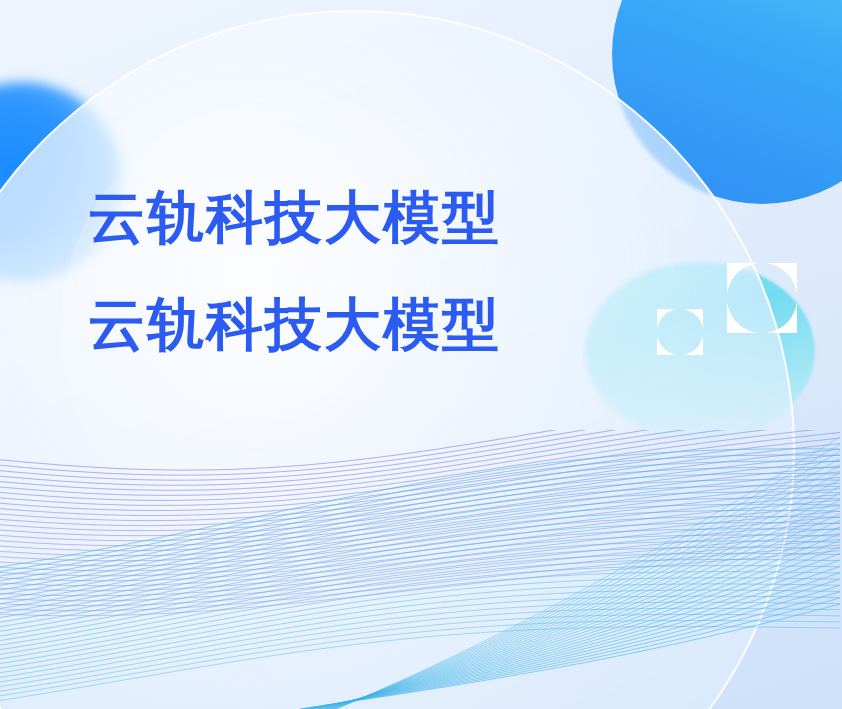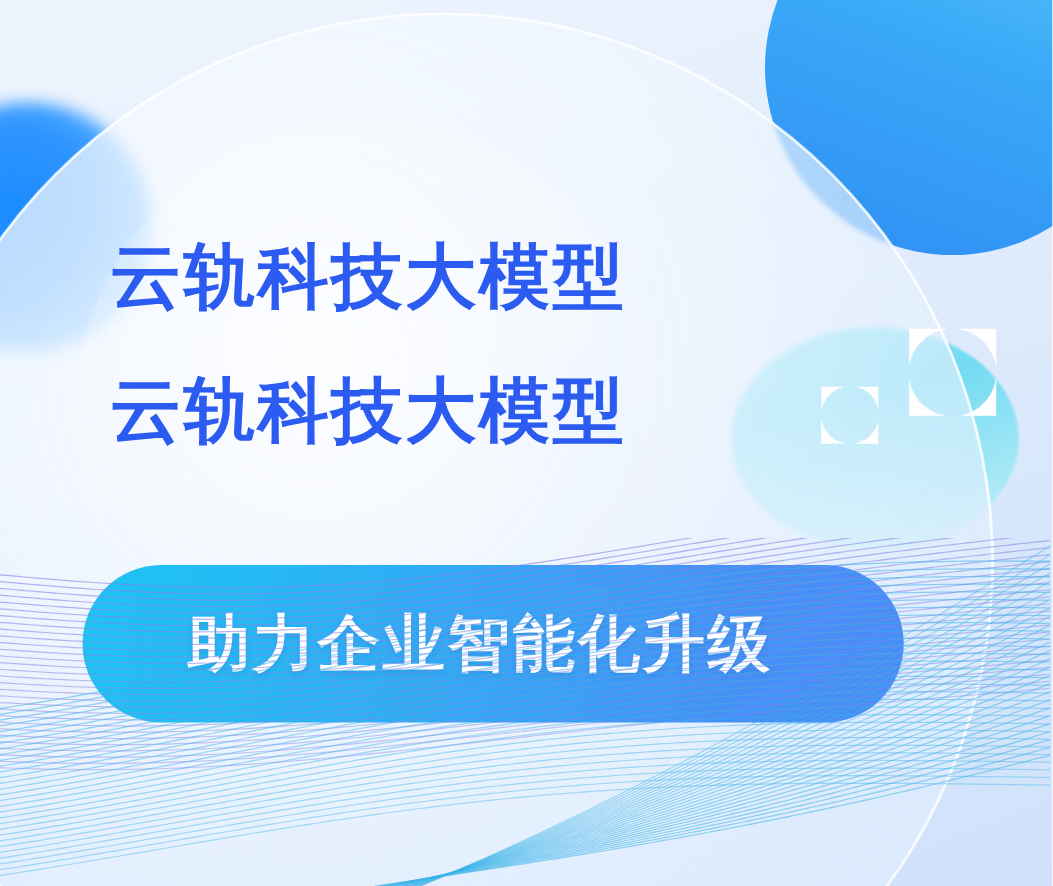--- a/index.html
+++ b/index.html
@@ -5,21 +5,21 @@
   html, body {
     margin: 0;
     padding: 0;
     background: #ffffff;
   }
   #poster {
     position: relative;
     width: 842px;
     height: 709px;
     overflow: hidden;
-    font-family: Liberation Sans, sans-serif;
+    font-family: Liberation Mono, monospace;
     background: linear-gradient(160deg, #eef5fe 0%, #e4eefc 35%, #d7e7fb 70%, #cfe2fa 100%);
   }
 
   
   .layer {
     position: absolute;
     pointer-events: none;
   }
 
   
@@ -164,23 +164,20 @@
     <svg width="46" height="46" viewBox="0 0 100 100" aria-hidden="true">
       <path d="M50 0 C54 30 70 46 100 50 C70 54 54 70 50 100 C46 70 30 54 0 50 C30 46 46 30 50 0 Z" fill="#ffffff"></path>
     </svg>
   </div>
 
   <div id="headline">
     <div class="headline-line">云轨科技大模型</div>
     <div class="headline-line">云轨科技大模型</div>
   </div>
 
-  <div id="badge">
-    <span id="badge-text">助力企业智能化升级</span>
-  </div>
 
   <svg class="layer" id="waves" viewBox="0 0 842 279" preserveAspectRatio="none">
     <g id="wave-group-left">
         <path d="M0.0 29.8 L6.0 30.3 L12.0 30.9 L18.0 31.4 L24.0 32.0 L30.0 32.5 L36.0 33.0 L42.0 33.5 L48.0 34.0 L54.0 34.5 L60.0 35.0 L66.0 35.4 L72.0 35.8 L78.0 36.2 L84.0 36.6 L90.0 37.0 L96.0 37.4 L102.0 37.7 L108.0 38.0 L114.0 38.3 L120.0 38.6 L126.0 38.8 L132.0 39.1 L138.0 39.3 L144.0 39.5 L150.0 39.6 L156.0 39.8 L162.0 39.9 L168.0 40.0 L174.0 40.0 L180.0 40.1 L186.0 40.1 L192.0 40.1 L198.0 40.0 L204.0 40.0 L210.0 39.9 L216.0 39.8 L222.0 39.6 L228.0 39.5 L234.0 39.3 L240.0 39.0 L246.0 38.8 L252.0 38.5 L258.0 38.2 L264.0 37.9 L270.0 37.6 L276.0 37.2 L282.0 36.8 L288.0 36.4 L294.0 35.9 L300.0 35.5 L306.0 35.0 L312.0 34.5 L318.0 33.9 L324.0 33.4 L330.0 32.8 L336.0 32.2 L342.0 31.5 L348.0 30.9 L354.0 30.2 L360.0 29.5 L366.0 28.8 L372.0 28.1 L378.0 27.3 L384.0 26.6 L390.0 25.8 L396.0 25.0 L402.0 24.2 L408.0 23.3 L414.0 22.5 L420.0 21.6 L426.0 20.7 L432.0 19.9 L438.0 19.0 L444.0 18.1 L450.0 17.1 L456.0 16.2 L462.0 15.3 L468.0 14.3 L474.0 13.3 L480.0 12.4 L486.0 11.4 L492.0 10.4 L498.0 9.4 L504.0 8.4 L510.0 7.5 L516.0 6.5 L522.0 5.4 L528.0 4.4 L534.0 3.4 L540.0 2.4 L546.0 1.4 L552.0 0.4 L558.0 -0.6 L564.0 -1.6 L570.0 -2.6 L576.0 -3.6 L582.0 -4.6 L588.0 -5.6 L594.0 -6.6 L600.0 -7.6 L606.0 -8.6 L612.0 -9.6 L618.0 -10.6 L624.0 -11.6 L630.0 -12.6 L636.0 -13.5 L642.0 -14.5 L648.0 -15.4 L654.0 -16.4 L660.0 -17.3 L666.0 -18.3 L672.0 -19.2 L678.0 -20.1 L684.0 -21.0 L690.0 -22.0 L696.0 -22.9 L702.0 -23.8 L708.0 -24.6 L714.0 -25.5 L720.0 -26.4 L726.0 -27.3 L732.0 -28.1 L738.0 -29.0 L744.0 -29.8 L750.0 -30.6 L756.0 -31.4 L762.0 -32.3 L768.0 -33.1 L774.0 -33.9 L780.0 -34.7 L786.0 -35.5 L792.0 -36.2 L798.0 -37.0 L804.0 -37.8 L810.0 -38.5 L816.0 -39.3 L822.0 -40.0 L828.0 -40.8 L834.0 -41.5 L840.0 -42.2 " fill="none" stroke="#8b82e8" stroke-width="1" opacity="0.55"></path>
         <path d="M0.0 35.2 L6.0 35.8 L12.0 36.3 L18.0 36.9 L24.0 37.4 L30.0 37.9 L36.0 38.4 L42.0 38.9 L48.0 39.4 L54.0 39.9 L60.0 40.3 L66.0 40.7 L72.0 41.2 L78.0 41.6 L84.0 41.9 L90.0 42.3 L96.0 42.6 L102.0 43.0 L108.0 43.3 L114.0 43.5 L120.0 43.8 L126.0 44.0 L132.0 44.3 L138.0 44.5 L144.0 44.6 L150.0 44.8 L156.0 44.9 L162.0 45.0 L168.0 45.1 L174.0 45.1 L180.0 45.1 L186.0 45.1 L192.0 45.1 L198.0 45.1 L204.0 45.0 L210.0 44.9 L216.0 44.7 L222.0 44.6 L228.0 44.4 L234.0 44.2 L240.0 44.0 L246.0 43.7 L252.0 43.4 L258.0 43.1 L264.0 42.8 L270.0 42.4 L276.0 42.0 L282.0 41.6 L288.0 41.2 L294.0 40.8 L300.0 40.3 L306.0 39.8 L312.0 39.2 L318.0 38.7 L324.0 38.1 L330.0 37.5 L336.0 36.9 L342.0 36.3 L348.0 35.6 L354.0 34.9 L360.0 34.2 L366.0 33.5 L372.0 32.8 L378.0 32.0 L384.0 31.3 L390.0 30.5 L396.0 29.7 L402.0 28.9 L408.0 28.0 L414.0 27.2 L420.0 26.3 L426.0 25.4 L432.0 24.6 L438.0 23.7 L444.0 22.8 L450.0 21.8 L456.0 20.9 L462.0 20.0 L468.0 19.0 L474.0 18.1 L480.0 17.1 L486.0 16.1 L492.0 15.2 L498.0 14.2 L504.0 13.2 L510.0 12.2 L516.0 11.2 L522.0 10.2 L528.0 9.2 L534.0 8.2 L540.0 7.2 L546.0 6.2 L552.0 5.2 L558.0 4.3 L564.0 3.3 L570.0 2.3 L576.0 1.3 L582.0 0.3 L588.0 -0.7 L594.0 -1.7 L600.0 -2.7 L606.0 -3.7 L612.0 -4.6 L618.0 -5.6 L624.0 -6.6 L630.0 -7.5 L636.0 -8.5 L642.0 -9.4 L648.0 -10.4 L654.0 -11.3 L660.0 -12.2 L666.0 -13.1 L672.0 -14.1 L678.0 -15.0 L684.0 -15.9 L690.0 -16.8 L696.0 -17.6 L702.0 -18.5 L708.0 -19.4 L714.0 -20.3 L720.0 -21.1 L726.0 -22.0 L732.0 -22.8 L738.0 -23.6 L744.0 -24.4 L750.0 -25.3 L756.0 -26.1 L762.0 -26.9 L768.0 -27.7 L774.0 -28.5 L780.0 -29.2 L786.0 -30.0 L792.0 -30.8 L798.0 -31.5 L804.0 -32.3 L810.0 -33.0 L816.0 -33.8 L822.0 -34.5 L828.0 -35.2 L834.0 -35.9 L840.0 -36.7 " fill="none" stroke="#8b82e8" stroke-width="1" opacity="0.5437931034482759"></path>
         <path d="M0.0 40.7 L6.0 41.2 L12.0 41.8 L18.0 42.3 L24.0 42.8 L30.0 43.3 L36.0 43.8 L42.0 44.3 L48.0 44.8 L54.0 45.2 L60.0 45.7 L66.0 46.1 L72.0 46.5 L78.0 46.9 L84.0 47.2 L90.0 47.6 L96.0 47.9 L102.0 48.2 L108.0 48.5 L114.0 48.8 L120.0 49.0 L126.0 49.2 L132.0 49.4 L138.0 49.6 L144.0 49.8 L150.0 49.9 L156.0 50.0 L162.0 50.1 L168.0 50.2 L174.0 50.2 L180.0 50.2 L186.0 50.2 L192.0 50.1 L198.0 50.1 L204.0 50.0 L210.0 49.9 L216.0 49.7 L222.0 49.6 L228.0 49.4 L234.0 49.1 L240.0 48.9 L246.0 48.6 L252.0 48.3 L258.0 48.0 L264.0 47.7 L270.0 47.3 L276.0 46.9 L282.0 46.5 L288.0 46.0 L294.0 45.6 L300.0 45.1 L306.0 44.5 L312.0 44.0 L318.0 43.5 L324.0 42.9 L330.0 42.3 L336.0 41.6 L342.0 41.0 L348.0 40.3 L354.0 39.7 L360.0 39.0 L366.0 38.2 L372.0 37.5 L378.0 36.7 L384.0 36.0 L390.0 35.2 L396.0 34.4 L402.0 33.6 L408.0 32.7 L414.0 31.9 L420.0 31.0 L426.0 30.1 L432.0 29.3 L438.0 28.4 L444.0 27.5 L450.0 26.5 L456.0 25.6 L462.0 24.7 L468.0 23.7 L474.0 22.8 L480.0 21.8 L486.0 20.9 L492.0 19.9 L498.0 18.9 L504.0 18.0 L510.0 17.0 L516.0 16.0 L522.0 15.0 L528.0 14.0 L534.0 13.1 L540.0 12.1 L546.0 11.1 L552.0 10.1 L558.0 9.1 L564.0 8.1 L570.0 7.2 L576.0 6.2 L582.0 5.2 L588.0 4.2 L594.0 3.3 L600.0 2.3 L606.0 1.3 L612.0 0.4 L618.0 -0.6 L624.0 -1.5 L630.0 -2.5 L636.0 -3.4 L642.0 -4.3 L648.0 -5.3 L654.0 -6.2 L660.0 -7.1 L666.0 -8.0 L672.0 -8.9 L678.0 -9.8 L684.0 -10.7 L690.0 -11.5 L696.0 -12.4 L702.0 -13.3 L708.0 -14.1 L714.0 -15.0 L720.0 -15.8 L726.0 -16.6 L732.0 -17.5 L738.0 -18.3 L744.0 -19.1 L750.0 -19.9 L756.0 -20.7 L762.0 -21.5 L768.0 -22.3 L774.0 -23.0 L780.0 -23.8 L786.0 -24.5 L792.0 -25.3 L798.0 -26.0 L804.0 -26.8 L810.0 -27.5 L816.0 -28.2 L822.0 -29.0 L828.0 -29.7 L834.0 -30.4 L840.0 -31.1 " fill="none" stroke="#8b82e8" stroke-width="1" opacity="0.5375862068965518"></path>
         <path d="M0.0 46.1 L6.0 46.7 L12.0 47.2 L18.0 47.7 L24.0 48.2 L30.0 48.7 L36.0 49.2 L42.0 49.7 L48.0 50.1 L54.0 50.6 L60.0 51.0 L66.0 51.4 L72.0 51.8 L78.0 52.2 L84.0 52.5 L90.0 52.9 L96.0 53.2 L102.0 53.5 L108.0 53.7 L114.0 54.0 L120.0 54.2 L126.0 54.4 L132.0 54.6 L138.0 54.8 L144.0 54.9 L150.0 55.0 L156.0 55.1 L162.0 55.2 L168.0 55.2 L174.0 55.3 L180.0 55.2 L186.0 55.2 L192.0 55.2 L198.0 55.1 L204.0 55.0 L210.0 54.8 L216.0 54.7 L222.0 54.5 L228.0 54.3 L234.0 54.1 L240.0 53.8 L246.0 53.5 L252.0 53.2 L258.0 52.9 L264.0 52.5 L270.0 52.1 L276.0 51.7 L282.0 51.3 L288.0 50.8 L294.0 50.4 L300.0 49.9 L306.0 49.3 L312.0 48.8 L318.0 48.2 L324.0 47.6 L330.0 47.0 L336.0 46.4 L342.0 45.7 L348.0 45.1 L354.0 44.4 L360.0 43.7 L366.0 42.9 L372.0 42.2 L378.0 41.4 L384.0 40.7 L390.0 39.9 L396.0 39.1 L402.0 38.2 L408.0 37.4 L414.0 36.6 L420.0 35.7 L426.0 34.8 L432.0 34.0 L438.0 33.1 L444.0 32.2 L450.0 31.3 L456.0 30.3 L462.0 29.4 L468.0 28.5 L474.0 27.5 L480.0 26.6 L486.0 25.6 L492.0 24.7 L498.0 23.7 L504.0 22.8 L510.0 21.8 L516.0 20.8 L522.0 19.8 L528.0 18.9 L534.0 17.9 L540.0 16.9 L546.0 15.9 L552.0 15.0 L558.0 14.0 L564.0 13.0 L570.0 12.1 L576.0 11.1 L582.0 10.1 L588.0 9.2 L594.0 8.2 L600.0 7.3 L606.0 6.3 L612.0 5.4 L618.0 4.4 L624.0 3.5 L630.0 2.6 L636.0 1.7 L642.0 0.7 L648.0 -0.2 L654.0 -1.1 L660.0 -2.0 L666.0 -2.8 L672.0 -3.7 L678.0 -4.6 L684.0 -5.5 L690.0 -6.3 L696.0 -7.2 L702.0 -8.0 L708.0 -8.9 L714.0 -9.7 L720.0 -10.5 L726.0 -11.3 L732.0 -12.1 L738.0 -12.9 L744.0 -13.7 L750.0 -14.5 L756.0 -15.3 L762.0 -16.1 L768.0 -16.8 L774.0 -17.6 L780.0 -18.3 L786.0 -19.1 L792.0 -19.8 L798.0 -20.5 L804.0 -21.3 L810.0 -22.0 L816.0 -22.7 L822.0 -23.4 L828.0 -24.1 L834.0 -24.8 L840.0 -25.5 " fill="none" stroke="#8b82e8" stroke-width="1" opacity="0.5313793103448277"></path>
         <path d="M0.0 51.6 L6.0 52.1 L12.0 52.6 L18.0 53.1 L24.0 53.6 L30.0 54.1 L36.0 54.6 L42.0 55.0 L48.0 55.5 L54.0 55.9 L60.0 56.3 L66.0 56.7 L72.0 57.1 L78.0 57.5 L84.0 57.8 L90.0 58.1 L96.0 58.4 L102.0 58.7 L108.0 59.0 L114.0 59.2 L120.0 59.4 L126.0 59.6 L132.0 59.8 L138.0 59.9 L144.0 60.0 L150.0 60.1 L156.0 60.2 L162.0 60.3 L168.0 60.3 L174.0 60.3 L180.0 60.3 L186.0 60.2 L192.0 60.2 L198.0 60.1 L204.0 60.0 L210.0 59.8 L216.0 59.6 L222.0 59.4 L228.0 59.2 L234.0 59.0 L240.0 58.7 L246.0 58.4 L252.0 58.1 L258.0 57.7 L264.0 57.4 L270.0 57.0 L276.0 56.5 L282.0 56.1 L288.0 55.6 L294.0 55.1 L300.0 54.6 L306.0 54.1 L312.0 53.5 L318.0 53.0 L324.0 52.4 L330.0 51.8 L336.0 51.1 L342.0 50.5 L348.0 49.8 L354.0 49.1 L360.0 48.4 L366.0 47.6 L372.0 46.9 L378.0 46.1 L384.0 45.4 L390.0 44.6 L396.0 43.8 L402.0 42.9 L408.0 42.1 L414.0 41.3 L420.0 40.4 L426.0 39.5 L432.0 38.7 L438.0 37.8 L444.0 36.9 L450.0 36.0 L456.0 35.1 L462.0 34.1 L468.0 33.2 L474.0 32.3 L480.0 31.3 L486.0 30.4 L492.0 29.4 L498.0 28.5 L504.0 27.5 L510.0 26.6 L516.0 25.6 L522.0 24.7 L528.0 23.7 L534.0 22.7 L540.0 21.8 L546.0 20.8 L552.0 19.8 L558.0 18.9 L564.0 17.9 L570.0 17.0 L576.0 16.0 L582.0 15.1 L588.0 14.1 L594.0 13.2 L600.0 12.3 L606.0 11.3 L612.0 10.4 L618.0 9.5 L624.0 8.6 L630.0 7.7 L636.0 6.7 L642.0 5.9 L648.0 5.0 L654.0 4.1 L660.0 3.2 L666.0 2.3 L672.0 1.5 L678.0 0.6 L684.0 -0.2 L690.0 -1.1 L696.0 -1.9 L702.0 -2.8 L708.0 -3.6 L714.0 -4.4 L720.0 -5.2 L726.0 -6.0 L732.0 -6.8 L738.0 -7.6 L744.0 -8.3 L750.0 -9.1 L756.0 -9.9 L762.0 -10.6 L768.0 -11.4 L774.0 -12.1 L780.0 -12.9 L786.0 -13.6 L792.0 -14.3 L798.0 -15.0 L804.0 -15.8 L810.0 -16.5 L816.0 -17.2 L822.0 -17.9 L828.0 -18.6 L834.0 -19.2 L840.0 -19.9 " fill="none" stroke="#8b82e8" stroke-width="1" opacity="0.5251724137931035"></path>
         <path d="M0.0 57.0 L6.0 57.5 L12.0 58.0 L18.0 58.5 L24.0 59.0 L30.0 59.5 L36.0 60.0 L42.0 60.4 L48.0 60.8 L54.0 61.2 L60.0 61.6 L66.0 62.0 L72.0 62.4 L78.0 62.7 L84.0 63.1 L90.0 63.4 L96.0 63.7 L102.0 63.9 L108.0 64.2 L114.0 64.4 L120.0 64.6 L126.0 64.8 L132.0 64.9 L138.0 65.1 L144.0 65.2 L150.0 65.2 L156.0 65.3 L162.0 65.3 L168.0 65.4 L174.0 65.3 L180.0 65.3 L186.0 65.3 L192.0 65.2 L198.0 65.1 L204.0 64.9 L210.0 64.8 L216.0 64.6 L222.0 64.4 L228.0 64.1 L234.0 63.9 L240.0 63.6 L246.0 63.3 L252.0 62.9 L258.0 62.6 L264.0 62.2 L270.0 61.8 L276.0 61.3 L282.0 60.9 L288.0 60.4 L294.0 59.9 L300.0 59.4 L306.0 58.9 L312.0 58.3 L318.0 57.7 L324.0 57.1 L330.0 56.5 L336.0 55.8 L342.0 55.2 L348.0 54.5 L354.0 53.8 L360.0 53.1 L366.0 52.4 L372.0 51.6 L378.0 50.8 L384.0 50.1 L390.0 49.3 L396.0 48.5 L402.0 47.6 L408.0 46.8 L414.0 46.0 L420.0 45.1 L426.0 44.2 L432.0 43.4 L438.0 42.5 L444.0 41.6 L450.0 40.7 L456.0 39.8 L462.0 38.9 L468.0 37.9 L474.0 37.0 L480.0 36.1 L486.0 35.2 L492.0 34.2 L498.0 33.3 L504.0 32.3 L510.0 31.4 L516.0 30.4 L522.0 29.5 L528.0 28.5 L534.0 27.6 L540.0 26.6 L546.0 25.7 L552.0 24.7 L558.0 23.8 L564.0 22.8 L570.0 21.9 L576.0 21.0 L582.0 20.0 L588.0 19.1 L594.0 18.2 L600.0 17.3 L606.0 16.3 L612.0 15.4 L618.0 14.5 L624.0 13.6 L630.0 12.7 L636.0 11.8 L642.0 11.0 L648.0 10.1 L654.0 9.2 L660.0 8.4 L666.0 7.5 L672.0 6.7 L678.0 5.8 L684.0 5.0 L690.0 4.2 L696.0 3.3 L702.0 2.5 L708.0 1.7 L714.0 0.9 L720.0 0.1 L726.0 -0.6 L732.0 -1.4 L738.0 -2.2 L744.0 -3.0 L750.0 -3.7 L756.0 -4.5 L762.0 -5.2 L768.0 -5.9 L774.0 -6.7 L780.0 -7.4 L786.0 -8.1 L792.0 -8.8 L798.0 -9.5 L804.0 -10.2 L810.0 -10.9 L816.0 -11.6 L822.0 -12.3 L828.0 -13.0 L834.0 -13.7 L840.0 -14.3 " fill="none" stroke="#8b82e8" stroke-width="1" opacity="0.5189655172413794"></path>
         <path d="M0.0 62.4 L6.0 62.9 L12.0 63.4 L18.0 63.9 L24.0 64.4 L30.0 64.9 L36.0 65.3 L42.0 65.7 L48.0 66.2 L54.0 66.6 L60.0 67.0 L66.0 67.3 L72.0 67.7 L78.0 68.0 L84.0 68.3 L90.0 68.6 L96.0 68.9 L102.0 69.1 L108.0 69.4 L114.0 69.6 L120.0 69.8 L126.0 69.9 L132.0 70.1 L138.0 70.2 L144.0 70.3 L150.0 70.3 L156.0 70.4 L162.0 70.4 L168.0 70.4 L174.0 70.4 L180.0 70.3 L186.0 70.2 L192.0 70.1 L198.0 70.0 L204.0 69.9 L210.0 69.7 L216.0 69.5 L222.0 69.3 L228.0 69.0 L234.0 68.7 L240.0 68.4 L246.0 68.1 L252.0 67.8 L258.0 67.4 L264.0 67.0 L270.0 66.6 L276.0 66.2 L282.0 65.7 L288.0 65.2 L294.0 64.7 L300.0 64.2 L306.0 63.6 L312.0 63.0 L318.0 62.5 L324.0 61.8 L330.0 61.2 L336.0 60.6 L342.0 59.9 L348.0 59.2 L354.0 58.5 L360.0 57.8 L366.0 57.1 L372.0 56.3 L378.0 55.5 L384.0 54.8 L390.0 54.0 L396.0 53.2 L402.0 52.3 L408.0 51.5 L414.0 50.7 L420.0 49.8 L426.0 49.0 L432.0 48.1 L438.0 47.2 L444.0 46.3 L450.0 45.4 L456.0 44.5 L462.0 43.6 L468.0 42.7 L474.0 41.8 L480.0 40.9 L486.0 39.9 L492.0 39.0 L498.0 38.1 L504.0 37.1 L510.0 36.2 L516.0 35.3 L522.0 34.3 L528.0 33.4 L534.0 32.4 L540.0 31.5 L546.0 30.6 L552.0 29.6 L558.0 28.7 L564.0 27.8 L570.0 26.8 L576.0 25.9 L582.0 25.0 L588.0 24.1 L594.0 23.2 L600.0 22.3 L606.0 21.4 L612.0 20.5 L618.0 19.6 L624.0 18.7 L630.0 17.8 L636.0 17.0 L642.0 16.1 L648.0 15.2 L654.0 14.4 L660.0 13.5 L666.0 12.7 L672.0 11.9 L678.0 11.0 L684.0 10.2 L690.0 9.4 L696.0 8.6 L702.0 7.8 L708.0 7.0 L714.0 6.2 L720.0 5.5 L726.0 4.7 L732.0 3.9 L738.0 3.2 L744.0 2.4 L750.0 1.7 L756.0 1.0 L762.0 0.2 L768.0 -0.5 L774.0 -1.2 L780.0 -1.9 L786.0 -2.6 L792.0 -3.3 L798.0 -4.0 L804.0 -4.7 L810.0 -5.4 L816.0 -6.1 L822.0 -6.8 L828.0 -7.4 L834.0 -8.1 L840.0 -8.8 " fill="none" stroke="#8b82e8" stroke-width="1" opacity="0.5127586206896553"></path>

